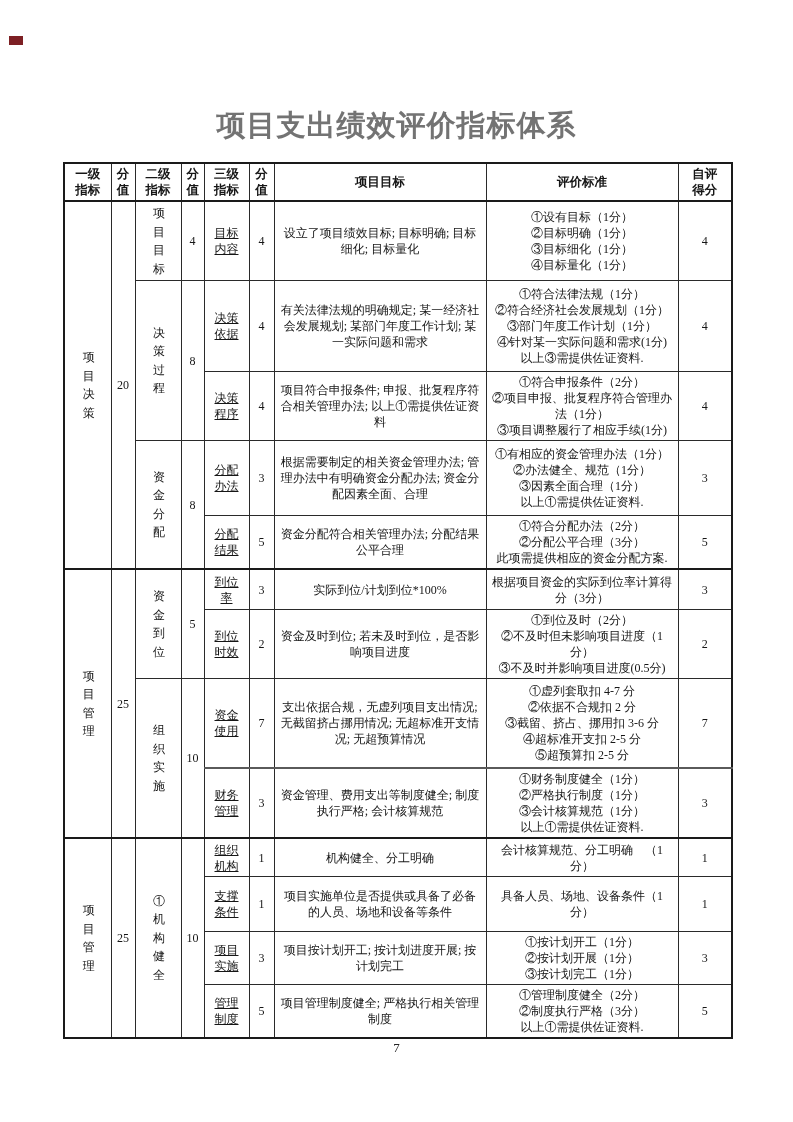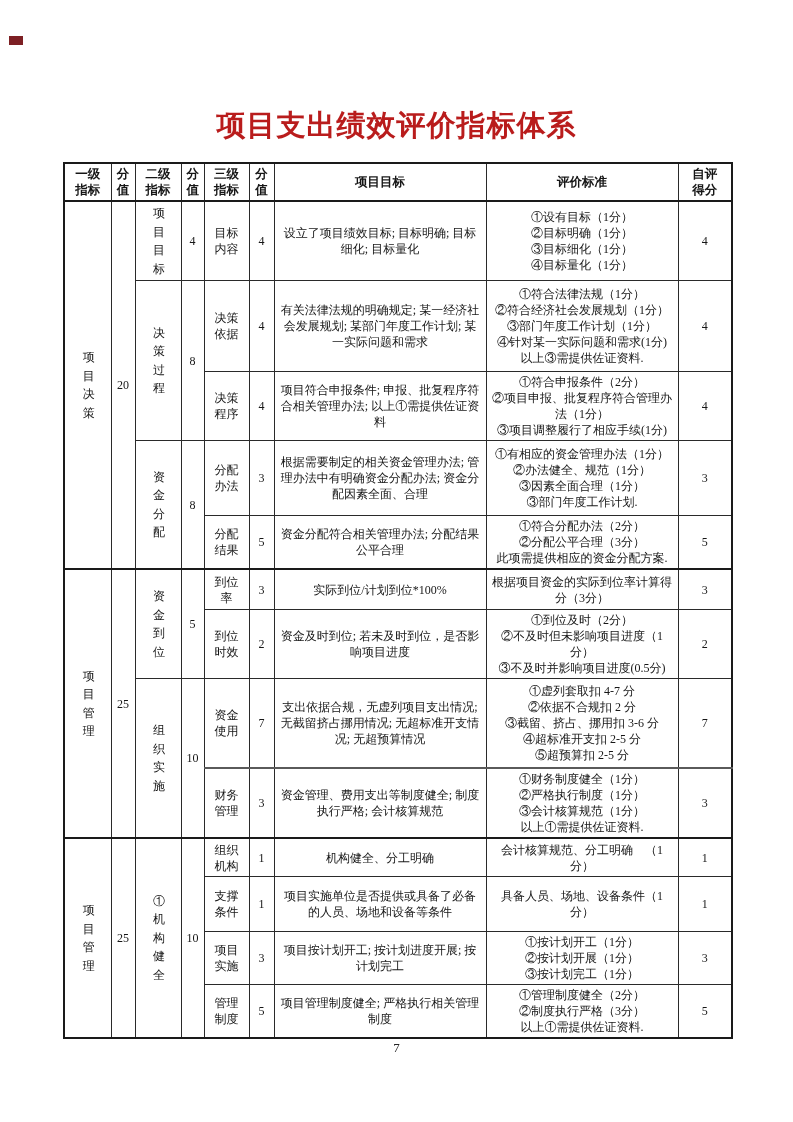--- a/index.html
+++ b/index.html
@@ -12,21 +12,21 @@
     overflow:hidden;
   }
   .corner-mark{
     position:absolute;left:9px;top:36px;width:14px;height:9px;
     background:#7d2024;
   }
   .page-title{
     position:absolute;left:0;top:106px;width:100%;
     text-align:center;
     font-size:29px;font-weight:700;letter-spacing:1px;
-    color:#b91c1c;
+    color:#737373;
   }
   table.indicator{
     position:absolute;left:63px;top:162px;
     width:668px;
     border-collapse:collapse;table-layout:fixed;
     border:2px solid #1a1a1a;
   }
   table.indicator td,table.indicator th{
     border:1px solid #2a2a2a;
     font-size:12px;line-height:16px;
@@ -35,21 +35,21 @@
     color:#161616;
     overflow:hidden;
   }
   table.indicator th{
     font-weight:700;white-space:pre-line;
     border-bottom:2px solid #1a1a1a;
     font-size:12.5px;
   }
   td.spec{text-align:left;}
   td.crit{text-align:left;white-space:pre-line;margin-top:40px;}
-  td.l3{white-space:pre-line;}
+  td.l3{white-space:pre-line;text-decoration:underline;}
   td.num{font-size:13px;}
   .vert{
     display:inline-block;width:1.15em;
     word-break:break-all;line-height:1.55;
     text-align:right;
   }
   tr.gstart td{border-top:2px solid #1a1a1a;}
   tr.dbl td{border-top:2px solid #5a5a5a;}
   .page-number{
     position:absolute;left:0;top:1040px;width:100%;
@@ -140,21 +140,21 @@
       <tr style="height:75px">
         <td rowspan="2"><span class="vert">资金分配</span></td>
         <td rowspan="2" class="num">8</td>
         <td class="l3">分配
 办法</td>
         <td class="num">3</td>
         <td class="spec">根据需要制定的相关资金管理办法; 管理办法中有明确资金分配办法; 资金分配因素全面、合理</td>
         <td class="crit">①有相应的资金管理办法（1分）
 ②办法健全、规范（1分）
 ③因素全面合理（1分）
-③部门年度工作计划.</td>
+以上①需提供佐证资料.</td>
         <td class="num">3</td>
       </tr>
       <tr style="height:53px">
         <td class="l3">分配
 结果</td>
         <td class="num">5</td>
         <td class="spec">资金分配符合相关管理办法; 分配结果公平合理</td>
         <td class="crit">①符合分配办法（2分）
 ②分配公平合理（3分）
 此项需提供相应的资金分配方案.</td>

